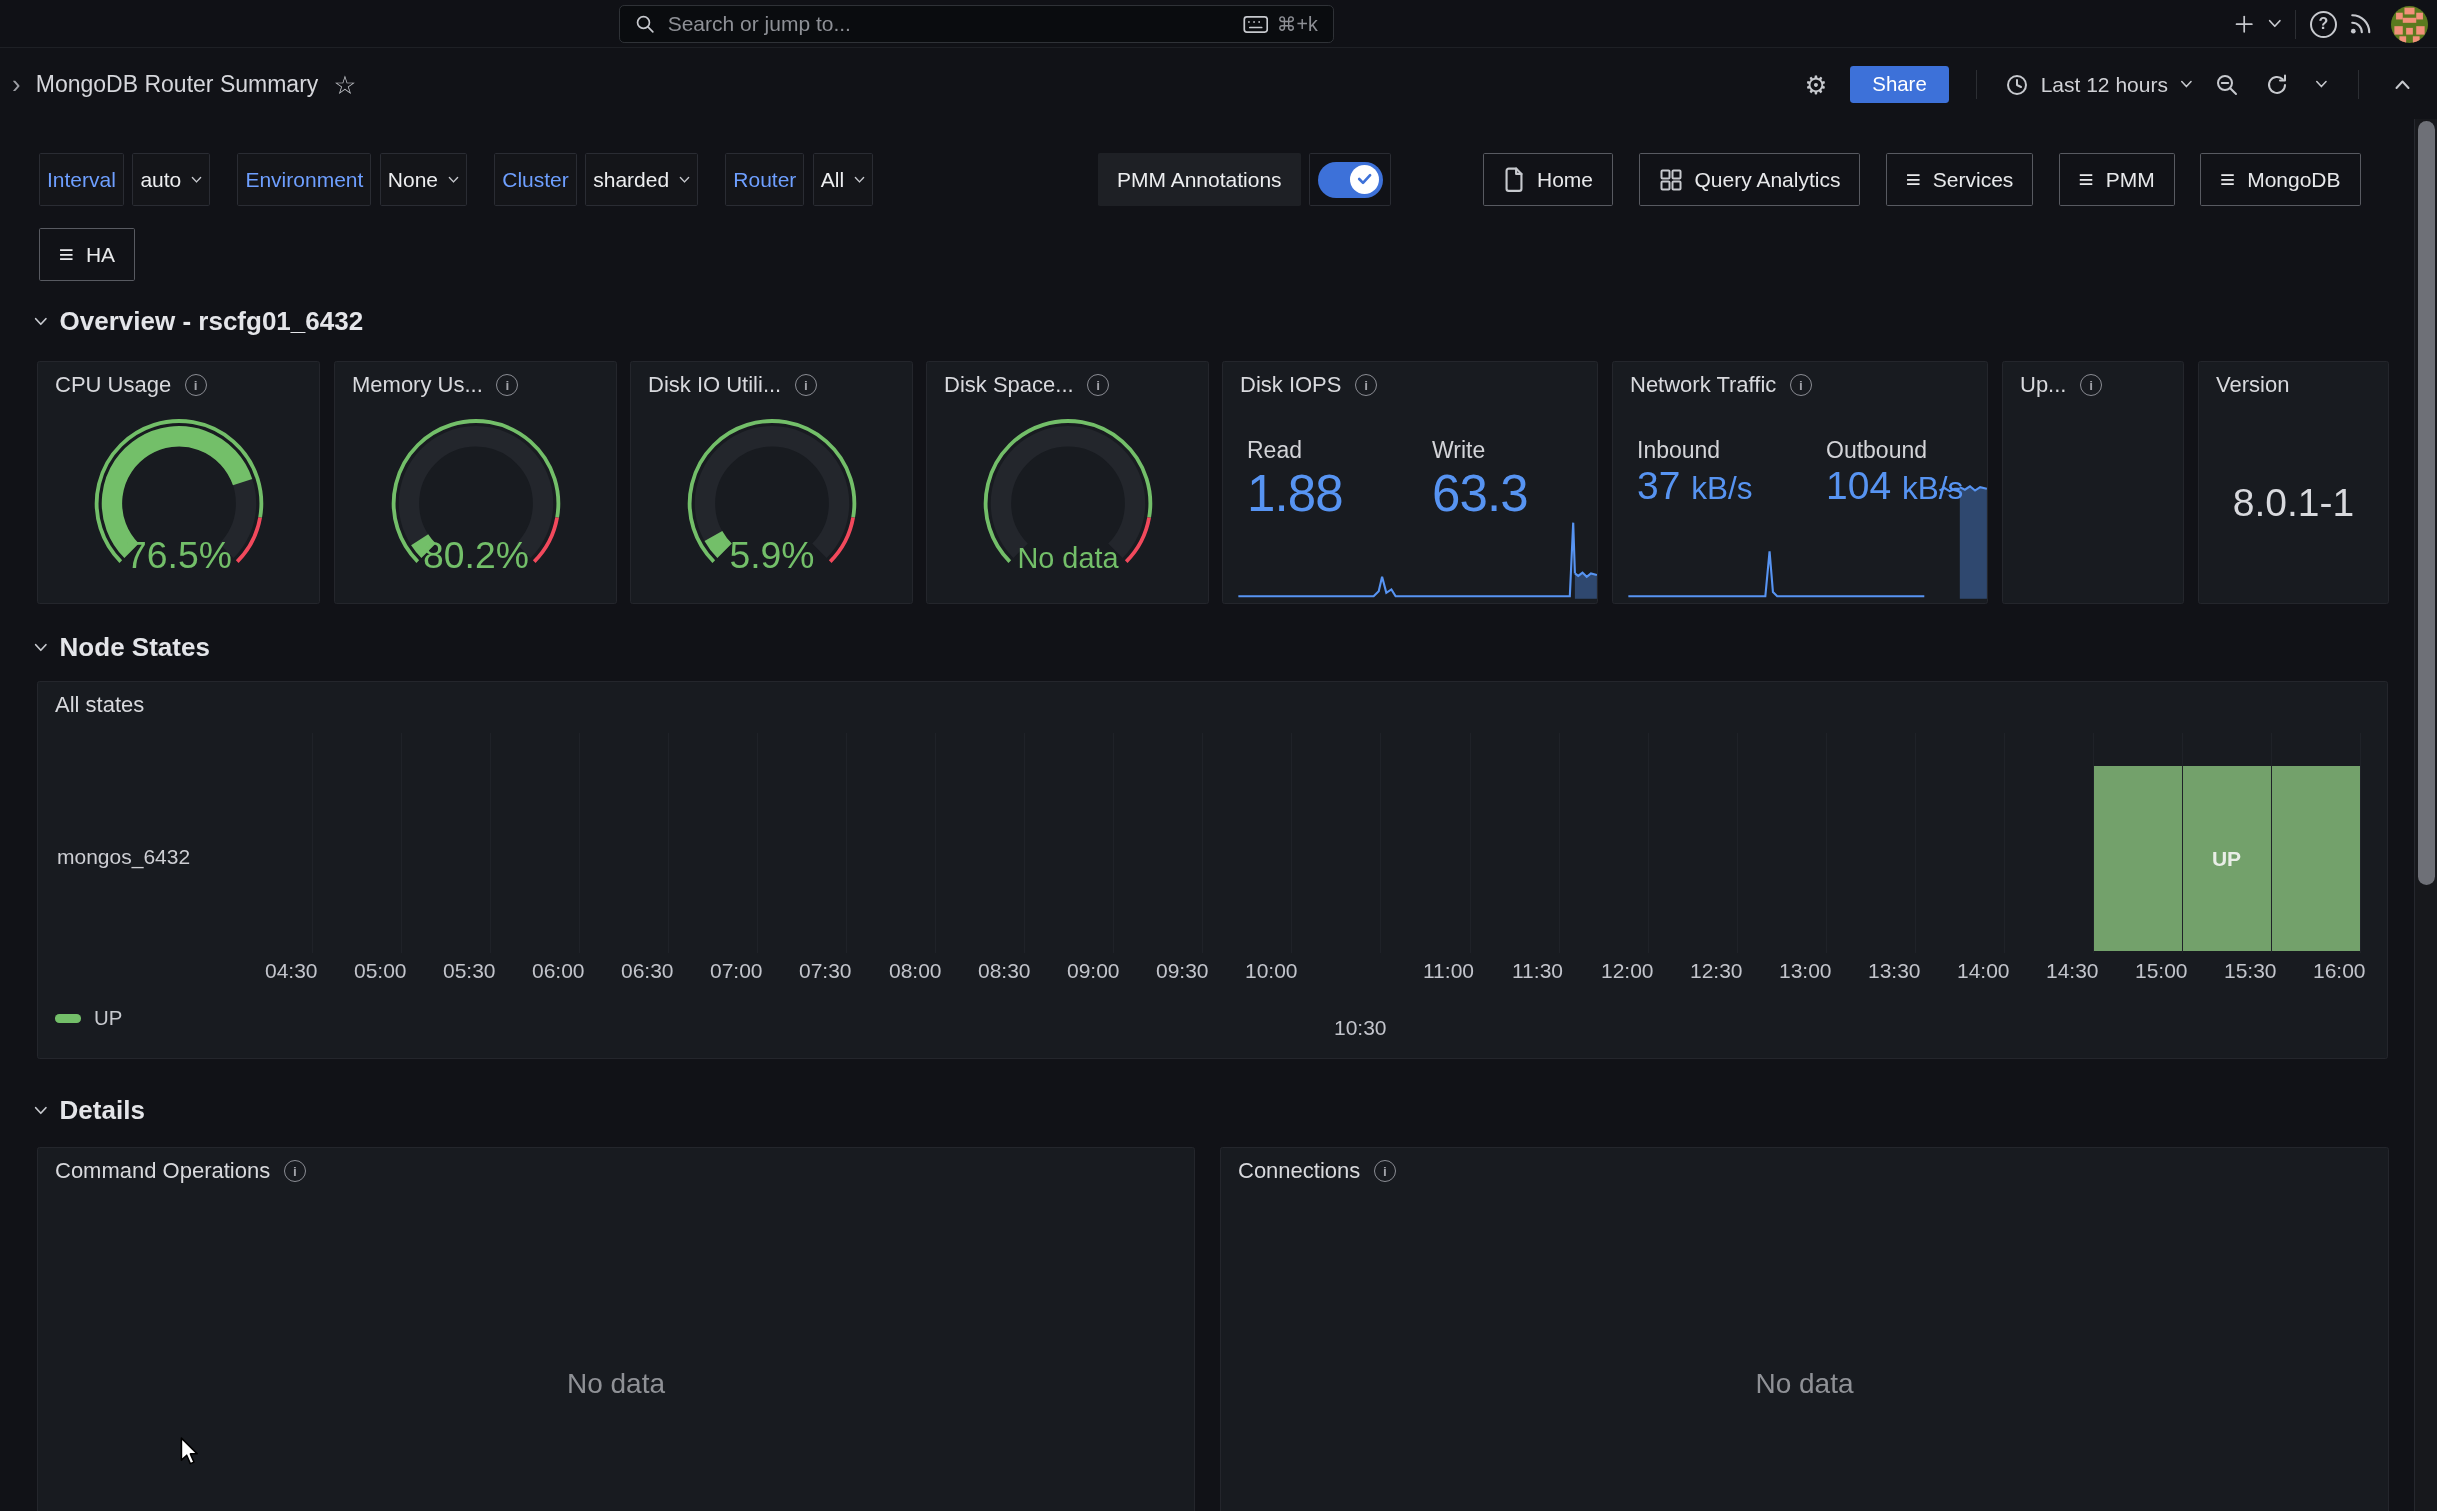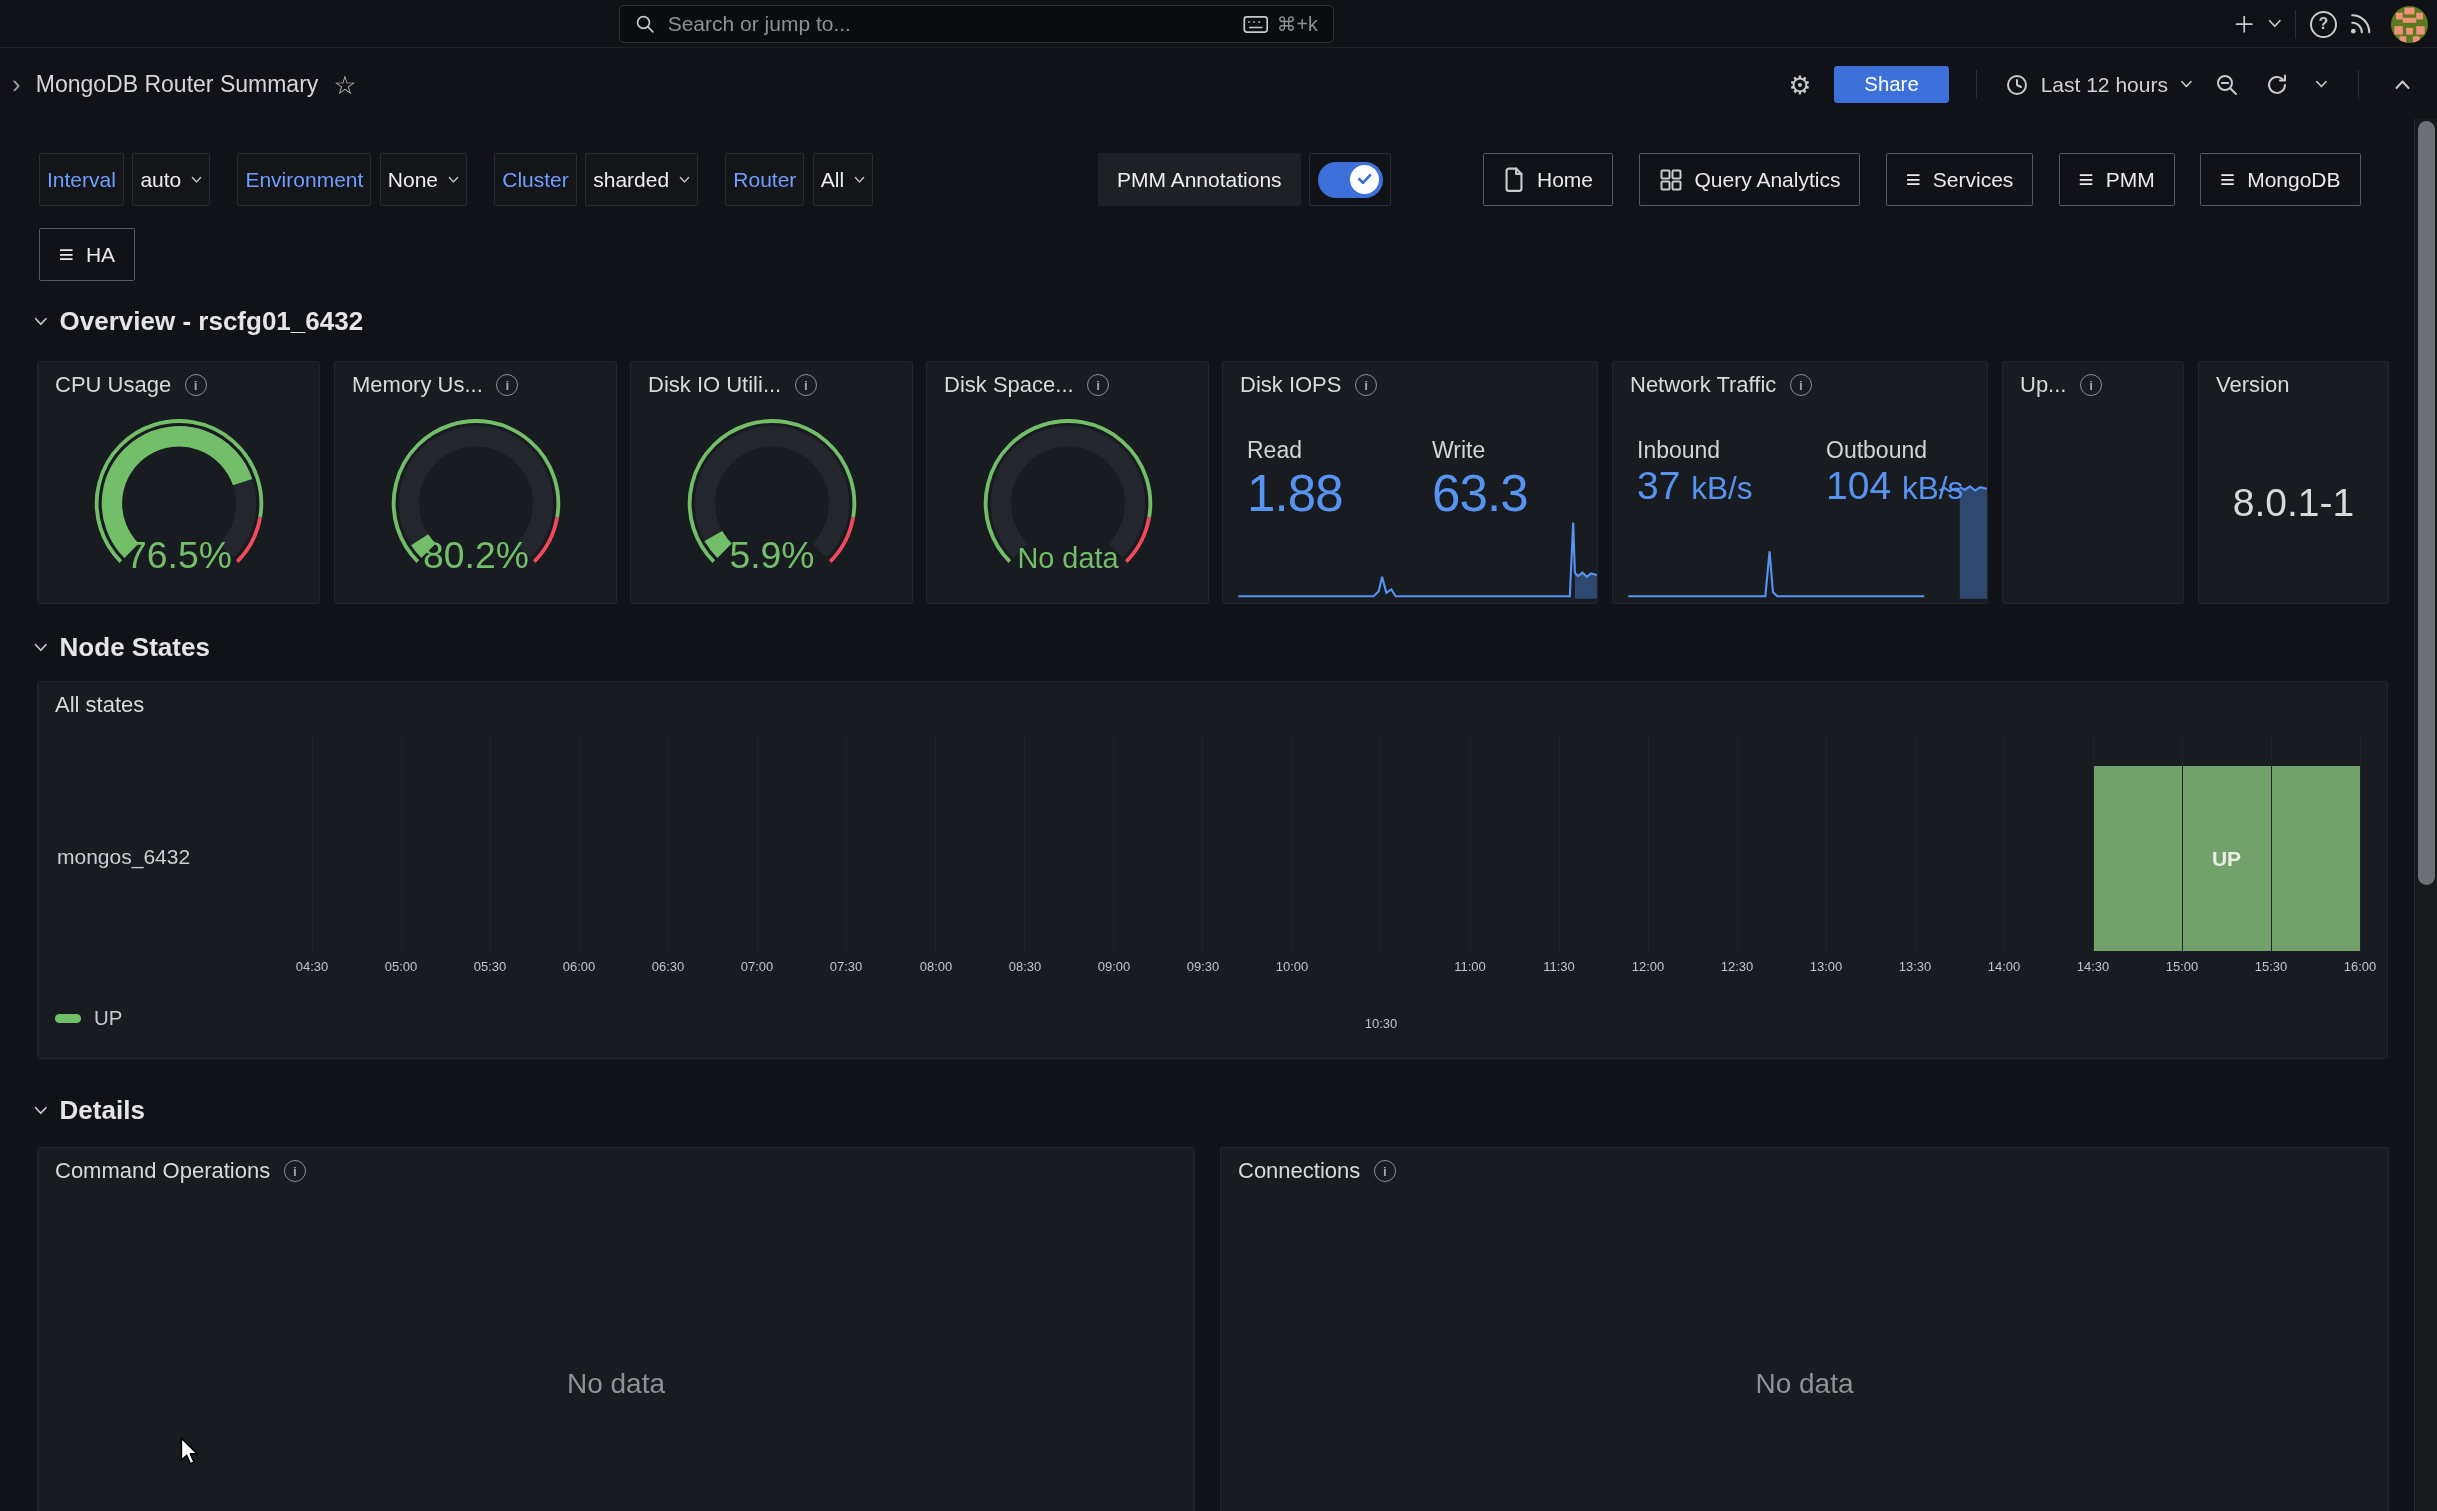--- a/index.html
+++ b/index.html
@@ -30,21 +30,21 @@
 
   
   .row2{position:absolute;left:0;top:49px;width:2438px;height:71px}
   .crumbs{position:absolute;left:12px;top:0;height:71px;display:flex;align-items:center;gap:15.3px}
   .crumb-chev{color:#9D9FA5;font-size:25.5px}
   .crumb-title{font-size:23px;color:#D5D6DB;cursor:pointer}
   .star{font-size:25.5px;color:var(--icon);cursor:pointer}
   .toolbar{position:absolute;right:20.4px;top:0;height:71px;display:flex;align-items:center;gap:19px}
   .tb-ic{display:flex;align-items:center;justify-content:center;min-width:31px;height:37px;cursor:pointer}
   .gear{font-size:25.5px;color:var(--icon)}
-  .share-btn{height:37px;padding:0 30px;background:var(--accent);border-radius:3.4px;color:#fff;
+  .share-btn{height:37px;padding:0 22px;background:var(--accent);border-radius:3.4px;color:#fff;
     font-size:20.4px;font-weight:500;display:flex;align-items:center;cursor:pointer}
   .time-range{display:flex;align-items:center;gap:12px;color:#D0D1D6;font-size:21px;cursor:pointer}
 
   
   .filters{position:absolute;left:39px;top:153px;display:flex;gap:27px}
   .fgroup{display:flex;gap:8.5px}
   .fbox{height:53px;display:flex;align-items:center;padding:0 7px;background:#141519;
     border:0.9px solid #2A2C33;border-radius:1.7px;font-size:21px;cursor:pointer}
   .fbox.lab{color:var(--link-blue)}
   .fbox.val{color:#EDEEF0;gap:10.2px}
@@ -76,21 +76,21 @@
   .stat-col .lab{font-size:23px;color:#D3D4D8}
   .bigval{font-size:51px;font-weight:500;color:var(--stat-blue);letter-spacing:-0.9px}
   .midval{font-size:39px;font-weight:500;color:var(--stat-blue)}
   .midval .unit{font-size:31.5px}
   .spark{position:absolute;left:0;top:0;width:100%;height:100%;pointer-events:none}
   .spark-line{stroke:var(--stat-blue);stroke-width:2.5;fill:none}
   .spark-area{fill:rgba(87,148,242,.38)}
 
   
   .grid-line{position:absolute;width:0.9px;background:#1F2228}
-  .tick-label{position:absolute;width:94px;text-align:center;font-size:13px;color:#C2C4CB}
+  .tick-label{position:absolute;width:94px;font-size:21px;color:#C2C4CB}
   .state-block{position:absolute;background:var(--state-green);display:flex;align-items:center;justify-content:center}
   .state-block span{font-size:21px;font-weight:600;color:#E9EEE7}
   .legend{position:absolute;left:17px;top:325px;display:flex;align-items:center;gap:13.6px;cursor:pointer}
   .legend .pill{width:25.5px;height:8.5px;border-radius:4.3px;background:var(--green)}
   .legend .lt{font-size:20.4px;color:#C7C9CE}
   .row-label{position:absolute;left:19px;top:163px;font-size:21px;color:#CDCED3}
 
   .nodata{position:absolute;left:50%;top:220px;transform:translateX(-50%);font-size:28px;color:#8F9196}
 
   

